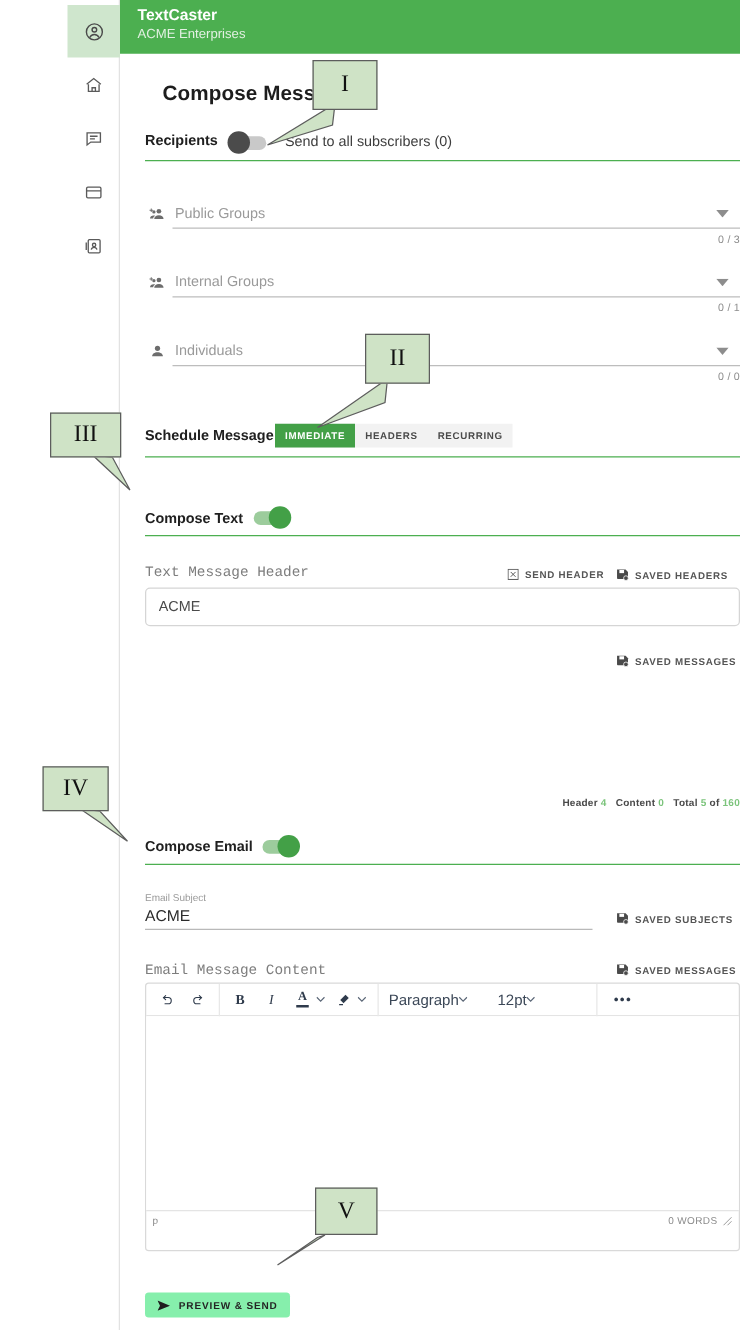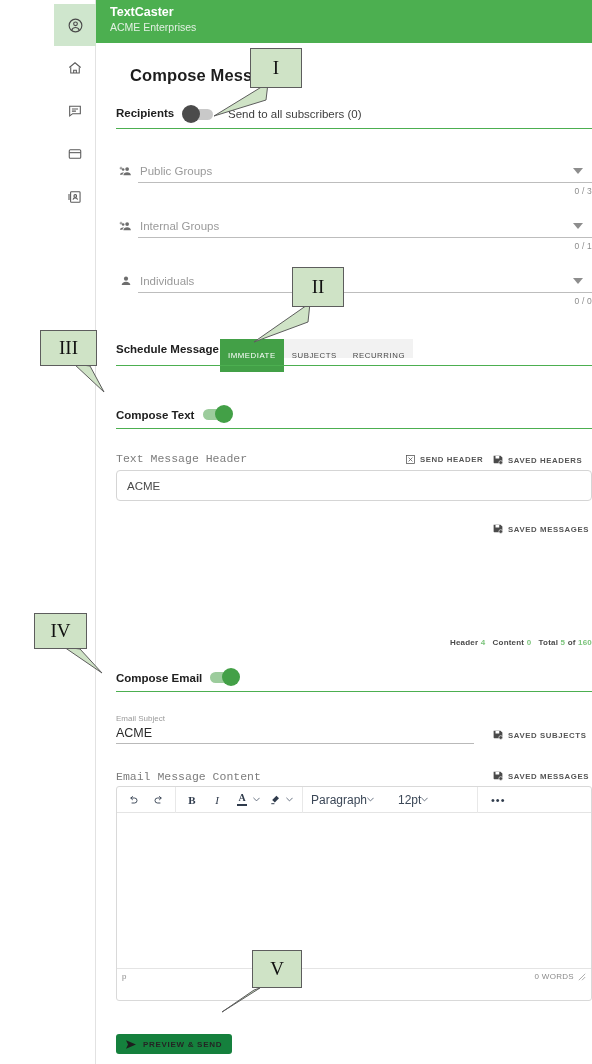--- a/index.html
+++ b/index.html
@@ -105,22 +105,22 @@
   }
 
   
   .seg {
     position: absolute;
     display: flex; background: #f2f2f2; height: 19px;
   }
   .seg button {
     border: 0; background: transparent; cursor: pointer;
     font-family: "Liberation Sans", sans-serif;
-    font-size: 7.8px; font-weight: normal; letter-spacing: .55px;
-    color: #4a4a4a; padding: 0 8px; height: 33px;
+    font-size: 7.8px; font-weight: bold; letter-spacing: .55px;
+    color: #4a4a4a; padding: 0 8px; height: 19px;
   }
   .seg button.on { background: #43a047; color: #ffffff; }
 
   
   .field-label { position: absolute; font-size: 11.5px; color: #7d7d7d; font-family: Liberation Mono, monospace; }
   .tiny-label  { position: absolute; font-size: 8px;  color: #9a9a9a; }
 
   .boxinput {
     position: absolute;
     border: 1px solid #d5d5d5; border-radius: 4px;
@@ -190,21 +190,21 @@
     display: flex; align-items: center; justify-content: space-between;
     height: 16px; border-top: 1px solid #e4e4e4;
     padding: 0 5px;
     font-size: 8px; color: #8a8a8a; letter-spacing: .3px;
   }
 
   
   .btn-send {
     position: absolute;
     display: flex; align-items: center; gap: 7px;
-    background: #15803d; border: 0; border-radius: 3px;
+    background: #86efac; border: 0; border-radius: 3px;
     height: 20px; padding: 0 10px; cursor: pointer;
     font-family: "Liberation Sans", sans-serif;
     font-size: 8px; font-weight: bold; letter-spacing: .7px;
     color: #242424;
   }
 
   
   .callout { position: absolute; }
   .callout .box {
     position: absolute;
@@ -321,21 +321,21 @@
     <svg class="caret" style="top:8px;right:8px" width="9" height="6" viewBox="0 0 10 6">
       <path d="M0 0h10L5 6z" fill="#8d8d8d"></path>
       </svg>
   </div>
   <div class="grey-rule" style="top:292px"></div>
   <div class="counter" style="top:296px">0 / 0</div>
 
   <div style="position:absolute;left:94px;top:343px" class="sec-label">Schedule Message</div>
   <div class="seg" style="left:198px;top:339px">
     <button class="on">IMMEDIATE</button>
-    <button>SUBJECTS</button>
+    <button>HEADERS</button>
     <button>RECURRING</button>
   </div>
   <div class="green-rule" style="top:365px"></div>
 
   <div style="position:absolute;left:94px;top:409px" class="sec-label">Compose Text</div>
   <div class="toggle on" style="position:absolute;left:176px;top:405px">
     <span class="track"></span>
     <span class="knob"></span>
   </div>
   <div class="green-rule" style="top:428px"></div>

